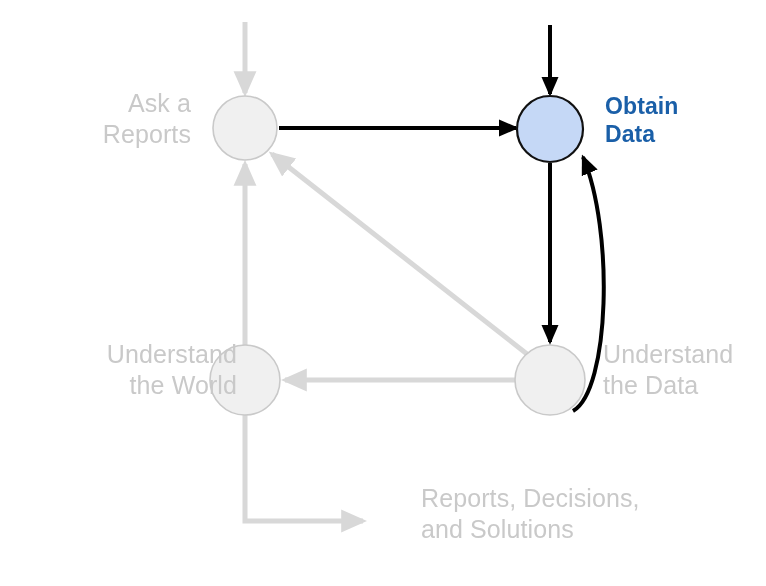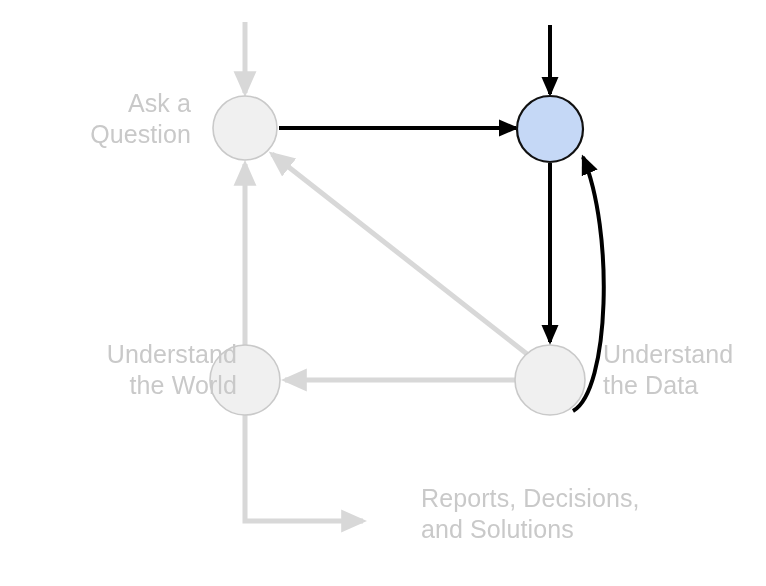--- a/index.html
+++ b/index.html
@@ -109,22 +109,24 @@
 
       <line x1="550" y1="163" x2="550" y2="342" stroke="#000000" stroke-width="4" marker-end="url(#arrow-black)"></line>
 
       <path d="M 573 411 C 610 390 614 230 583 157" fill="none" stroke="#000000" stroke-width="4" marker-end="url(#arrow-black)"></path>
     </g>
 
     <circle cx="550" cy="129" r="33" fill="#c5d8f6" stroke="#111111" stroke-width="2.2"></circle>
   </svg>
 
   <div class="node-label label-muted lbl-ask-question">Ask a
-Question</div>
+Reports</div>
 
+  <div class="node-label label-active lbl-obtain-data">Obtain
+Data</div>
 
   <div class="node-label label-muted lbl-understand-world">Understand
 the World</div>
 
   <div class="node-label label-muted lbl-understand-data">Understand
 the Data</div>
 
   <div class="node-label label-muted lbl-reports">Reports, Decisions,
 and Solutions</div>
 

